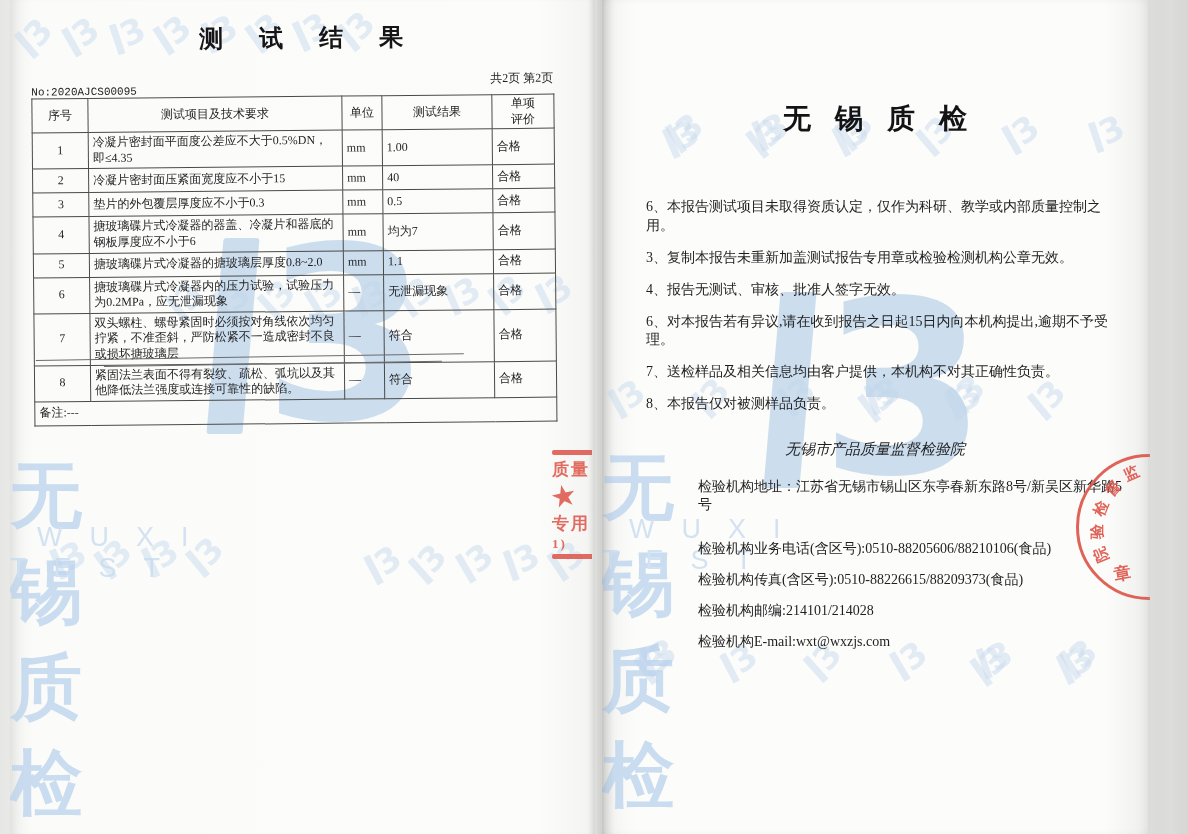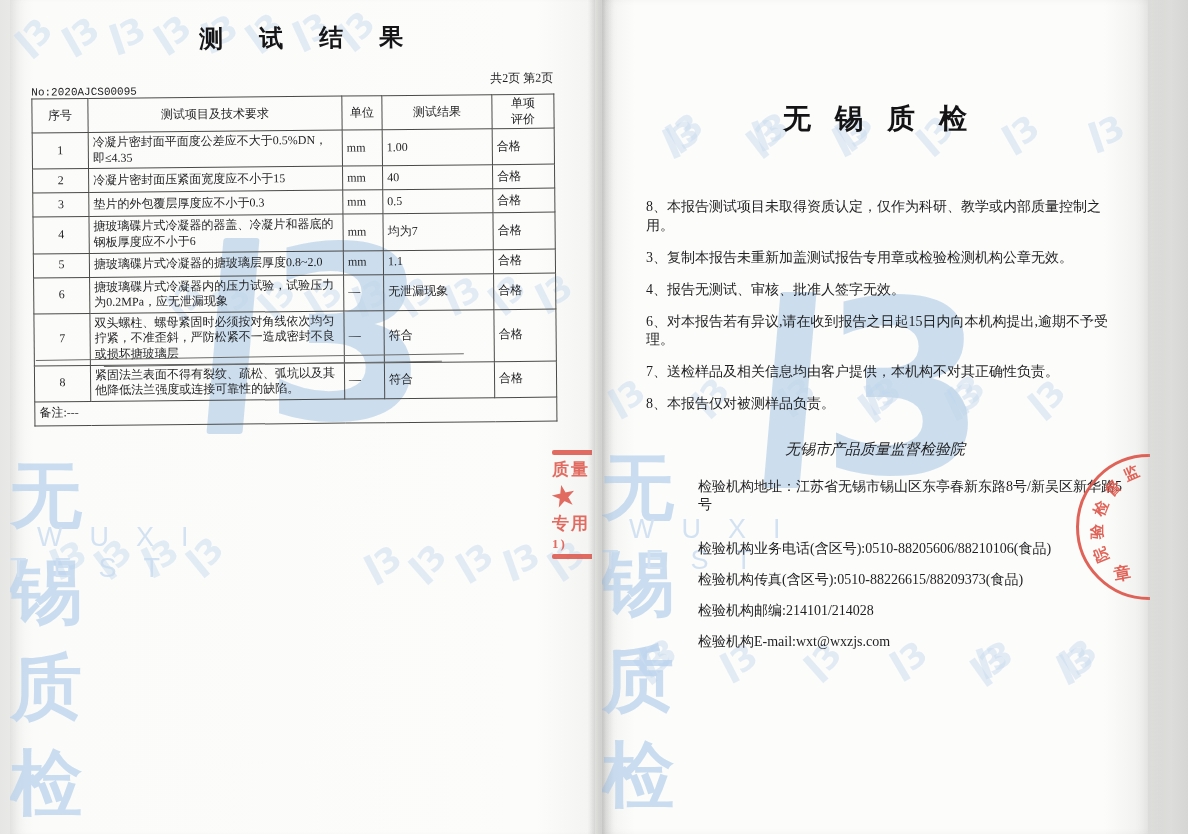--- a/index.html
+++ b/index.html
@@ -413,21 +413,21 @@
         <span class="wm-three">3</span>
       </div>
       <div class="wm-cn" style="top:440px;">无锡质检</div>
       <div class="wm-en" style="top:514px;">WUXI TEST</div>
     </div>
 
     <div class="rp-content">
       <div class="rp-title">无锡质检</div>
 
       <ul class="rp-notes" id="notes-list">
-          <li>8、本报告测试项目未取得资质认定，仅作为科研、教学或内部质量控制之用。</li>
+          <li>6、本报告测试项目未取得资质认定，仅作为科研、教学或内部质量控制之用。</li>
           <li>3、复制本报告未重新加盖测试报告专用章或检验检测机构公章无效。</li>
           <li>4、报告无测试、审核、批准人签字无效。</li>
           <li>6、对本报告若有异议,请在收到报告之日起15日内向本机构提出,逾期不予受理。</li>
           <li>7、送检样品及相关信息均由客户提供，本机构不对其正确性负责。</li>
           <li>8、本报告仅对被测样品负责。</li>
         </ul>
 
       <div class="rp-org">无锡市产品质量监督检验院</div>
 
       <div class="rp-contacts">

